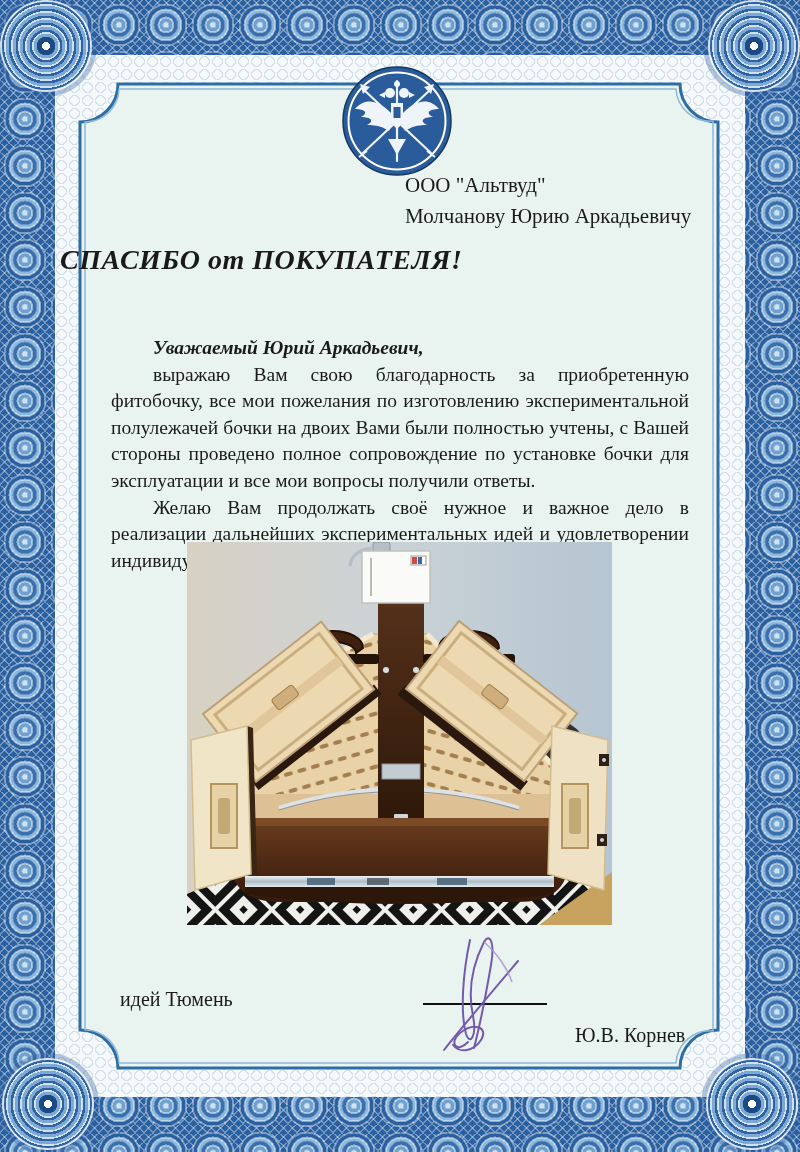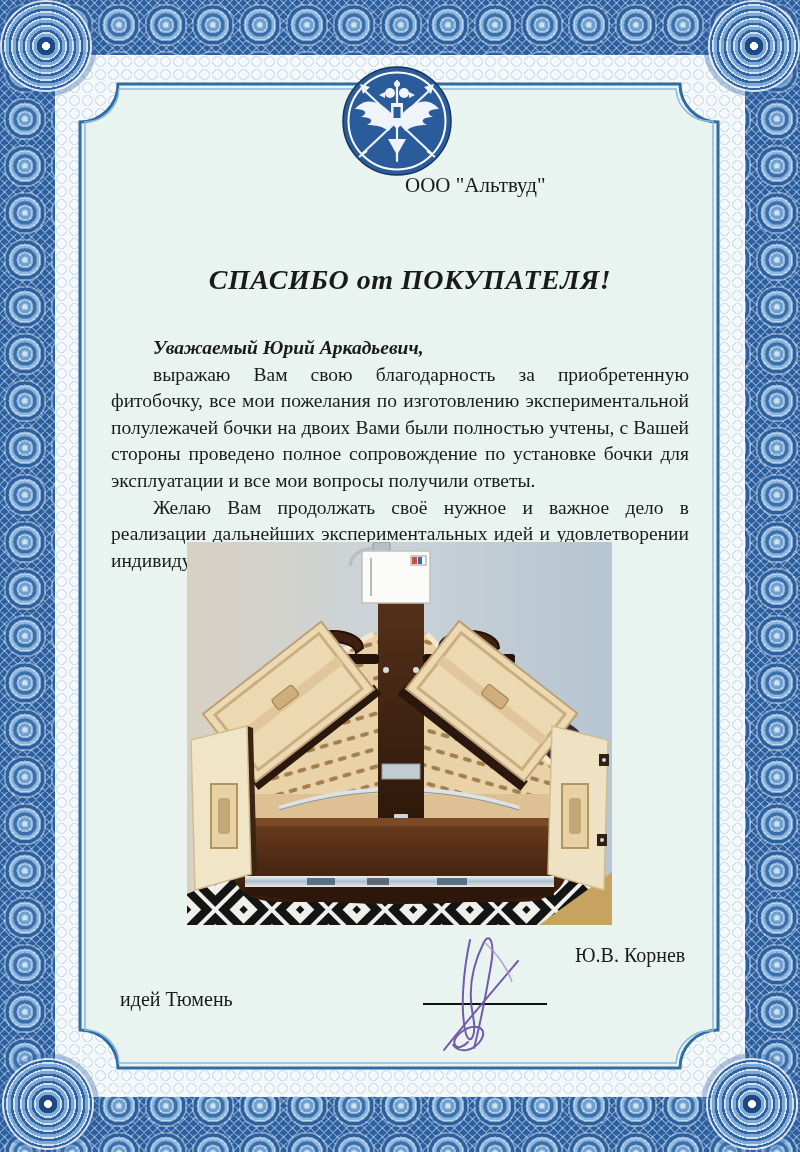--- a/index.html
+++ b/index.html
@@ -32,27 +32,27 @@
       repeating-radial-gradient(circle, #2e62a2 0 2.5px, #7ea9d4 2.5px 5.5px, #cfe0ee 5.5px 7px);
     box-shadow:0 0 0 2px rgba(255,255,255,.8),0 0 0 7px rgba(46,98,162,.35);
   }
   .r-tl{left:2px;top:2px}.r-tr{right:2px;top:2px}
   .r-bl{left:4px;bottom:4px}.r-br{right:4px;bottom:4px}
   .frame-svg{position:absolute;left:0;top:0;}
   
   .abs{position:absolute;}
   .emblem{left:341px;top:65px;width:112px;height:112px;}
   .addr{left:405px;top:170px;font-size:21px;line-height:31px;white-space:nowrap;}
-  .title{left:60px;width:700px;top:264px;text-align:center;font-size:28px;font-weight:bold;font-style:italic;letter-spacing:.5px;white-space:nowrap;}
+  .title{left:60px;width:700px;top:244px;text-align:left;font-size:28px;font-weight:bold;font-style:italic;letter-spacing:.5px;white-space:nowrap;}
   .bodytext{left:111px;top:335px;width:578px;font-size:19.5px;line-height:26.6px;text-align:justify;}
   .bodytext .greet{font-weight:bold;font-style:italic;text-indent:42px;}
   .bodytext p{margin:0;text-indent:42px;}
   .photo{left:187px;top:542px;width:425px;height:383px;}
   .city{left:120px;top:988px;font-size:20px;}
-  .signer{left:575px;top:944px;font-size:20px;}
+  .signer{left:575px;top:1024px;font-size:20px;}
   .sigblock{left:410px;top:930px;width:150px;height:128px;}
 </style>
 </head>
 <body>
 
 <div class="lace"></div>
 <div class="band"></div>
 <div class="rosette r-tl"></div>
 <div class="rosette r-tr"></div>
 <div class="rosette r-bl"></div>
@@ -81,20 +81,21 @@
       <path d="M68,27 l6,3 -6,3 z"></path>
     <circle cx="56" cy="19" r="3"></circle>
     <path d="M50,38 h12 v20 l-6,6 -6,-6 z"></path>
     <path d="M47,74 h18 l-9,16 z"></path>
   </g>
   <rect x="52.5" y="42" width="7" height="11" fill="#2a5c9c"></rect>
 </svg>
 
 <div class="abs addr">
   <div>ООО "Альтвуд"</div>
+  <div>Молчанову Юрию Аркадьевичу</div>
 </div>
 
 <div class="abs title">СПАСИБО от ПОКУПАТЕЛЯ!</div>
 
 <div class="abs bodytext">
   <div class="greet">Уважаемый Юрий Аркадьевич,</div>
   <p>выражаю Вам свою благодарность за приобретенную фитобочку, все мои пожелания по изготовлению экспериментальной полулежачей бочки на двоих Вами были  полностью учтены, с  Вашей  стороны  проведено полное  сопровождение  по установке бочки  для эксплуатации и все мои вопросы получили ответы.</p>
   <p>Желаю  Вам  продолжать своё  нужное  и  важное  дело в реализации дальнейших  экспериментальных  идей  и  удовлетворении индивидуальных потребностей покупателей!</p>
 </div>
 

